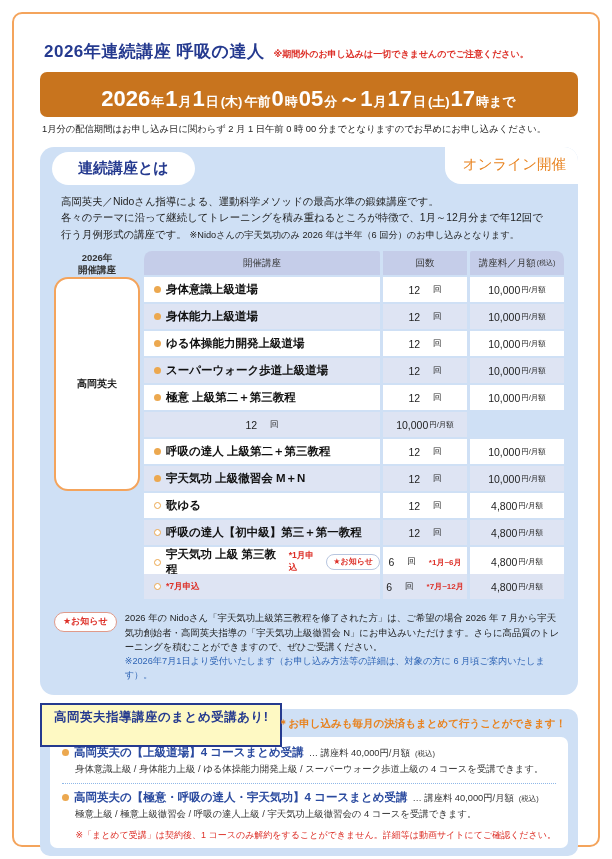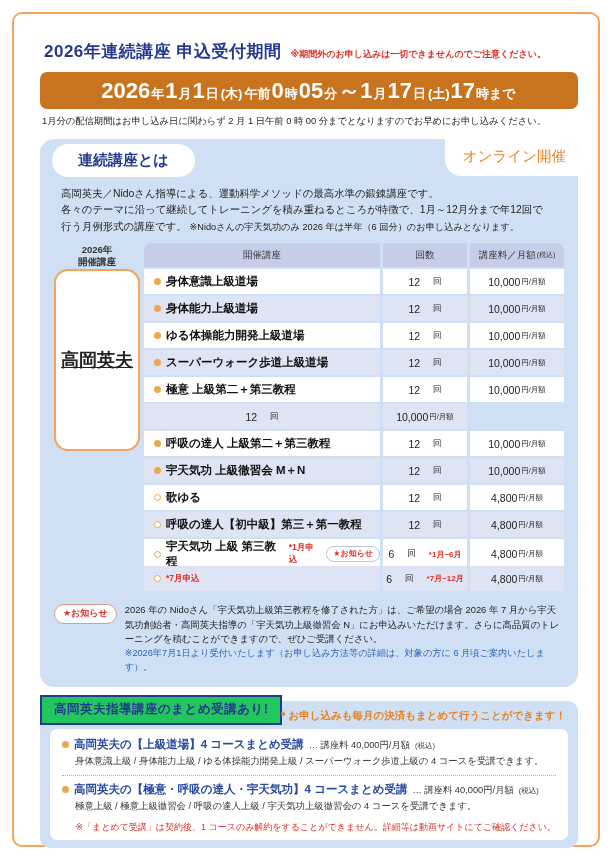--- a/index.html
+++ b/index.html
@@ -10,21 +10,21 @@
   }
   .frame{position:absolute;left:12px;top:12px;right:12px;bottom:12px;
     border:2px solid #f4a45c;border-radius:10px;}
   .content{position:absolute;left:40px;top:40px;width:538px;}
 
   
   .title-row{display:flex;align-items:flex-end;gap:9px;padding-left:4px;}
   .doc-title{font-size:17px;font-weight:bold;color:#253a8f;letter-spacing:.5px;}
   .doc-title-note{font-size:9px;font-weight:bold;color:#dd2f27;padding-bottom:2px;}
   .banner{margin-top:9px;background:#c8741e;border-radius:7px;height:37px;
-    display:flex;align-items:baseline;justify-content:center;color:#fff;padding-top:0;}
+    display:flex;align-items:baseline;justify-content:center;color:#fff;padding-top:8px;}
   .banner span{line-height:37px;}
   .seg-lg{font-size:22px;font-weight:bold;}
   .seg-sm{font-size:13px;font-weight:bold;padding:0 1px;}
   .banner-note{margin-top:6px;font-size:9.3px;color:#222;padding-left:2px;}
 
   
   .section{margin-top:11px;background:#cfe0f5;border-radius:14px;position:relative;
     padding-bottom:12px;}
   .online-box{position:absolute;top:0;right:0;background:#fff;color:#e8821e;
     font-weight:normal;font-size:14.5px;padding:8px 12px 10px 18px;
@@ -35,21 +35,21 @@
   .intro-note{font-size:9.2px;}
 
   
   .table-wrap{margin:8px 14px 0 14px;display:grid;grid-template-columns:86px 1fr;
     column-gap:4px;}
   .year-label{height:26px;text-align:center;font-size:9.5px;font-weight:bold;
     color:#333;line-height:1.25;box-sizing:border-box;padding-top:1px;}
   .inst-box{background:#fff;border:2px solid #f4a45c;border-radius:14px;
     display:flex;align-items:center;justify-content:center;font-weight:bold;
     color:#222;box-sizing:border-box;}
-  .takaoka-box{height:182px;font-size:18px;text-decoration:underline;}
+  .takaoka-box{height:214px;font-size:10px;}
   .nido-box{height:106px;margin-top:2px;border-style:dotted;font-size:12px;}
   .thead{display:grid;grid-template-columns:1fr 84px 94px;gap:3px;margin-bottom:2px;}
   .th{background:#c5cde9;height:24px;display:flex;align-items:center;
     justify-content:center;font-size:9.5px;color:#333;gap:1px;}
   .th:first-child{border-radius:8px 2px 0 0;}
   .th:last-child{border-radius:2px 8px 0 0;}
   .th-tax{font-size:7px;}
   .row{display:grid;grid-template-columns:1fr 84px 94px;gap:3px;height:25px;
     margin-bottom:2px;border-radius:7px;}
   .cell{display:flex;align-items:center;background:#fff;box-sizing:border-box;}
@@ -71,22 +71,22 @@
   .notice{margin:10px 16px 0 14px;display:flex;gap:8px;align-items:flex-start;}
   .notice-badge{background:#fff;border:1px solid #e09a8a;color:#dd2f27;font-size:9px;
     font-weight:bold;border-radius:11px;padding:2px 8px 3px;white-space:nowrap;
     margin-top:1px;flex:0 0 auto;}
   .notice-text{font-size:9.4px;line-height:1.52;color:#222;}
   .notice-sub{display:block;color:#2e64b5;font-size:9.2px;margin-top:1px;}
 
   
   .bundle{margin-top:14px;position:relative;background:#cfe0f5;border-radius:10px;
     padding:28px 10px 8px;}
-  .bundle-title-box{position:absolute;top:-6px;left:0;background:#22c55e;
-    border:2px solid #253a8f;padding:4px 12px 5px;font-size:12.5px;font-weight:bold;
+  .bundle-title-box{position:absolute;top:-6px;left:0;background:#fef9c3;
+    border:2px solid #253a8f;padding:4px 12px 19px;font-size:12.5px;font-weight:bold;
     color:#253a8f;letter-spacing:.5px;}
   .bundle-note{position:absolute;top:8px;right:12px;color:#e8821e;font-weight:bold;
     font-size:10.5px;}
   .bundle-card{background:#fff;border-radius:7px;padding:8px 12px 6px;}
   .bundle-item-title{display:flex;align-items:baseline;gap:5px;color:#2a4a9f;
     font-weight:bold;font-size:11.5px;}
   .bundle-bullet{width:7px;height:7px;border-radius:50%;background:#eca84f;
     flex:0 0 auto;align-self:center;}
   .bundle-price{color:#333;font-weight:normal;font-size:9.3px;}
   .bundle-tax{color:#333;font-weight:normal;font-size:7.5px;}
@@ -98,21 +98,21 @@
   .page-num{text-align:center;margin-top:10px;font-size:11px;color:#333;}
 </style>
 </head>
 <body>
 
 <div class="frame"></div>
 
 <div class="content">
 
   <div class="title-row">
-    <span class="doc-title">2026年連続講座 申込受付期間</span>
+    <span class="doc-title">2026年連続講座 呼吸の達人</span>
     <span class="doc-title-note">※期間外のお申し込みは一切できませんのでご注意ください。</span>
   </div>
 
   <div class="banner">
 
       <span class="seg-lg">2026</span>
 
       <span class="seg-sm">年</span>
 
       <span class="seg-lg">1</span>

